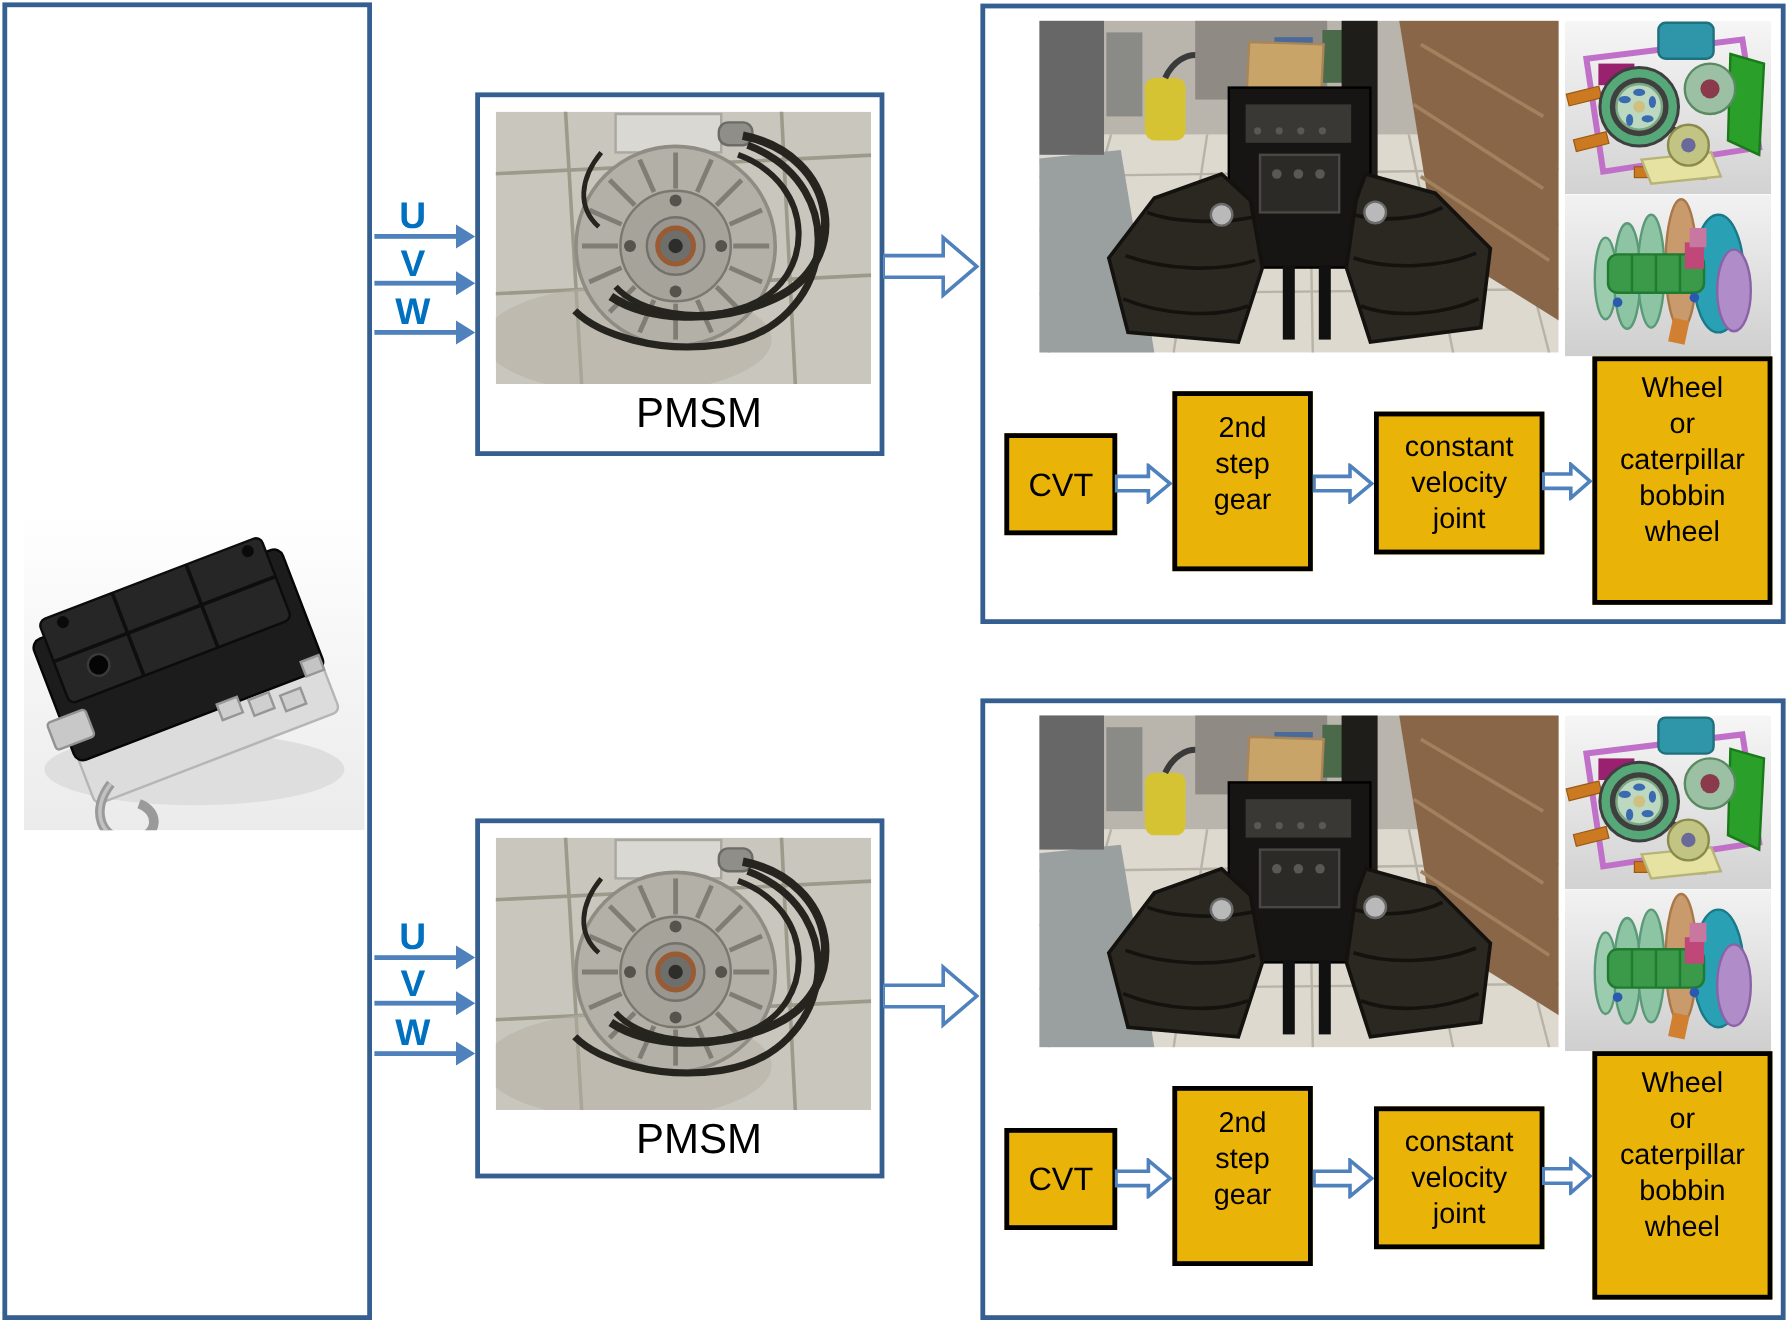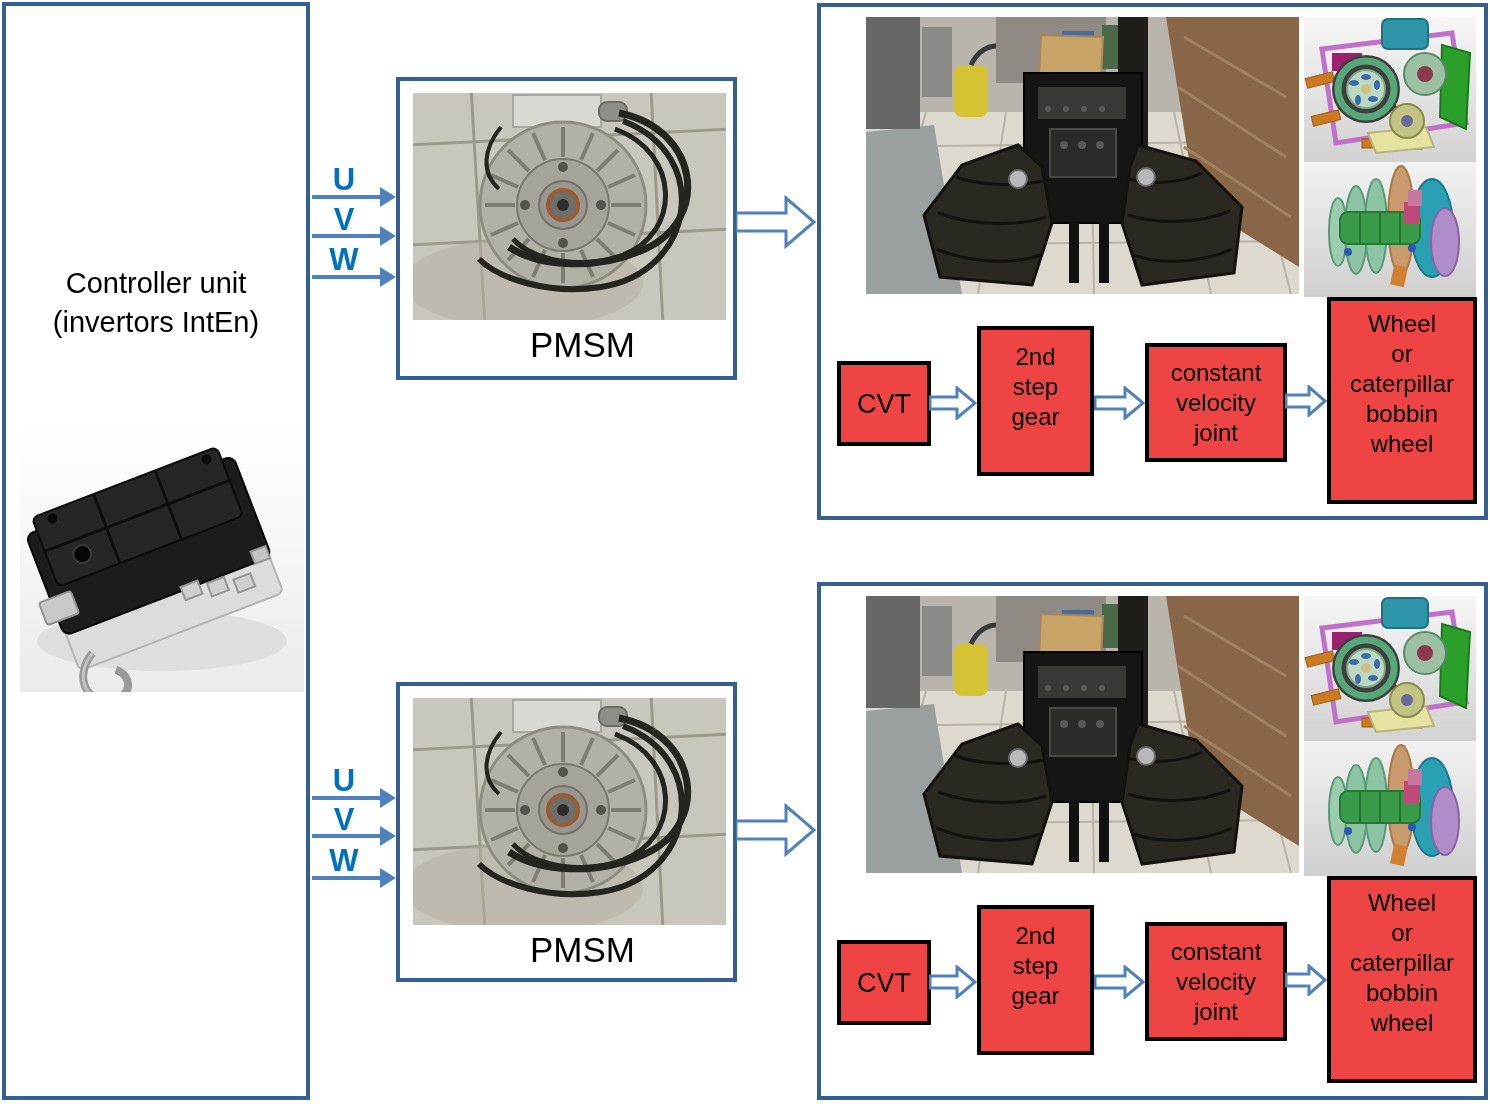--- a/index.html
+++ b/index.html
@@ -7,21 +7,21 @@
     --flow-border:#000000;
     --phase-text:#0070c0;
     --arrow-stroke:#4f81bd;
     --arrow-fill:#ffffff;
   }
   html,body{margin:0;padding:0;background:#ffffff;}
   body{font-family:"Liberation Sans", sans-serif;color:#000;}
   .stage{position:relative;width:1490px;height:1104px;background:#fff;overflow:hidden;}
 
   .outer-box{position:absolute;border:4px solid var(--box-border);background:#fff;box-sizing:border-box;}
-  .flow-box{position:absolute;border:4px solid var(--flow-border);background:#ef4444;box-sizing:border-box;
+  .flow-box{position:absolute;border:4px solid var(--flow-border);background:#eab308;box-sizing:border-box;
             display:flex;justify-content:center;text-align:center;
             font-size:24px;line-height:30px;white-space:pre-line;}
   .flow-box.center{align-items:center;}
   .flow-box.topalign{align-items:flex-start;}
 
   .controller-label{position:absolute;left:0;width:100%;text-align:center;
             font-size:29px;line-height:39px;white-space:pre-line;}
 
   .pmsm-photo{position:absolute;left:13px;top:12px;width:313px;height:227px;overflow:hidden;}
   .pmsm-label{position:absolute;left:16px;top:244px;width:100%;text-align:center;font-size:35px;}
@@ -39,22 +39,20 @@
 
   .photo{position:absolute;overflow:hidden;}
   svg{display:block;}
 </style>
 </head>
 <body>
 
 <div class="stage">
 
   <div class="outer-box" style="left:2px;top:2px;width:308px;height:1098px;">
-    <div class="controller-label" style="top:258px;">Controller unit
-(invertors IntEn)</div>
     <div class="photo" style="left:14px;top:420px;width:284px;height:266px;">
       <svg width="284" height="266" viewBox="0 0 284 266">
         <defs>
           <linearGradient id="ctrlbg" x1="0" y1="0" x2="0" y2="1">
             <stop offset="0" stop-color="#ffffff"></stop>
               <stop offset="1" stop-color="#ebebeb"></stop>
           </linearGradient>
         </defs>
         <rect width="284" height="266" fill="url(#ctrlbg)"></rect>
         <ellipse cx="142" cy="215" rx="125" ry="30" fill="#dedede"></ellipse>

